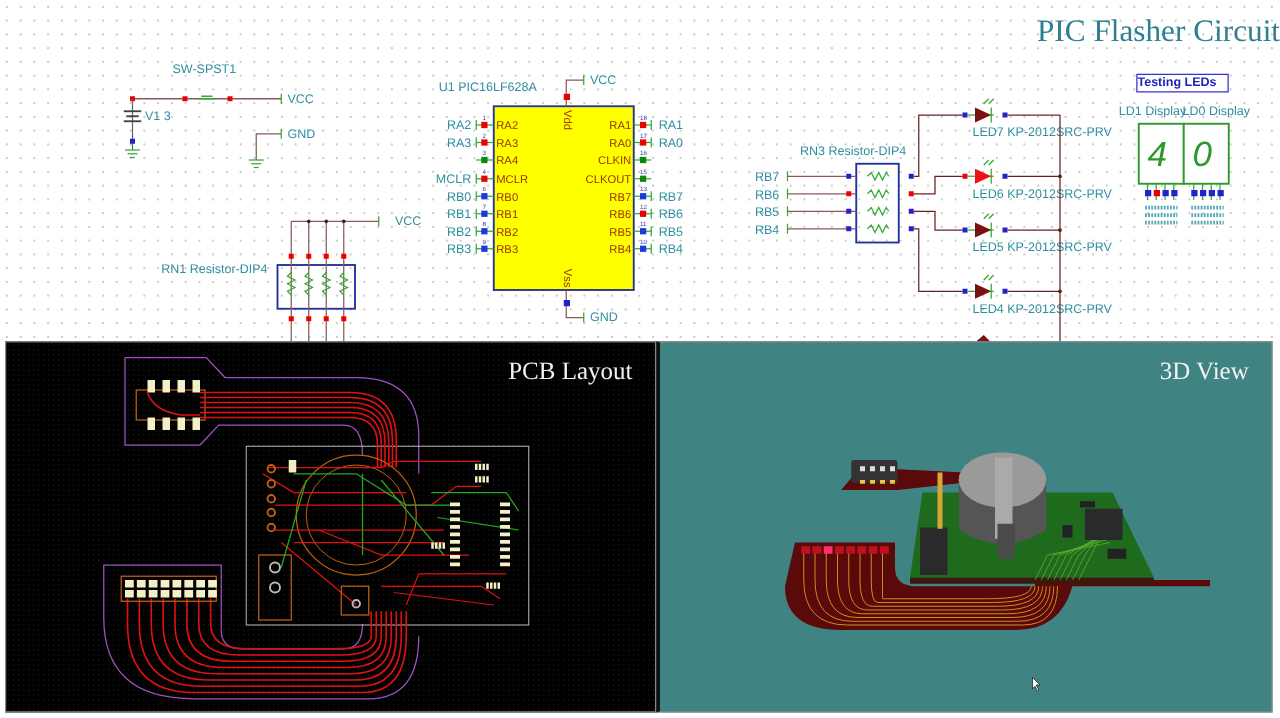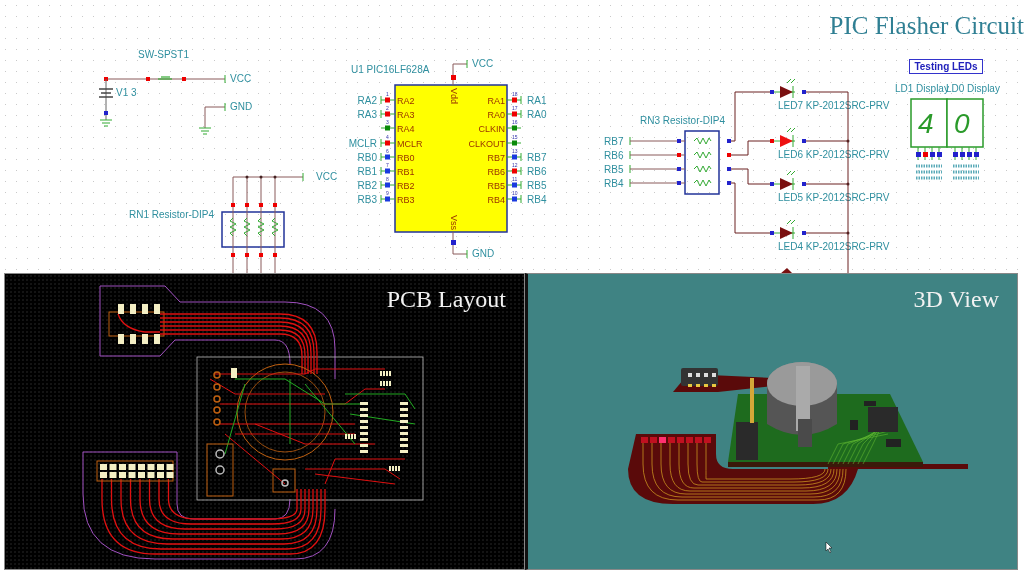--- a/index.html
+++ b/index.html
@@ -7,22 +7,22 @@
   .canvas{position:absolute;left:0;top:0;width:1024px;height:574px;
     background-color:#fff;
     background-image:radial-gradient(circle,#c9c9c9 0.8px,transparent 1px);
     background-size:11px 11px;}
   svg text{font-family:"Liberation Sans",sans-serif;}
   .title{position:absolute;left:0;width:1024px;top:12px;text-align:right;font-family:"Liberation Serif",serif;font-size:25px;color:#2f7f93;}
   .panel{position:absolute;top:273px;height:297px;border:1px solid #888;box-sizing:border-box;overflow:hidden;}
   .pcb{left:4px;width:521px;background:#000;
     background-image:radial-gradient(circle,#2a2a2a 0.6px,transparent 0.8px);background-size:4px 4px;}
   .v3d{left:525px;width:493px;background:#3f8383;border-left:3px solid #111;text-align:center;}
-  .panel-title{position:absolute;top:12px;right:18px;font-family:"Liberation Serif",serif;font-size:24px;color:#f2f2f2;}
-  .legend-box{position:absolute;left:909px;top:59px;width:72px;height:13px;border:1px solid #3333cc;font-size:10px;font-weight:bold;color:#2222bb;text-align:center;line-height:13px;background:#fff;}
+  .panel-title{position:absolute;top:12px;right:18px;font-family:"Liberation Serif",serif;font-size:20px;color:#f2f2f2;}
+  .legend-box{position:absolute;left:909px;top:59px;width:72px;height:13px;border:1px solid #3333cc;font-size:10px;font-weight:bold;color:#2222bb;line-height:13px;background:#fff;}
 </style>
 </head>
 <body>
 
 <div class="canvas"></div>
 <div class="title">PIC Flasher Circuit</div>
 
 <svg id="sch" width="1024" height="274" style="position:absolute;left:0;top:0;">
 
   <g>

